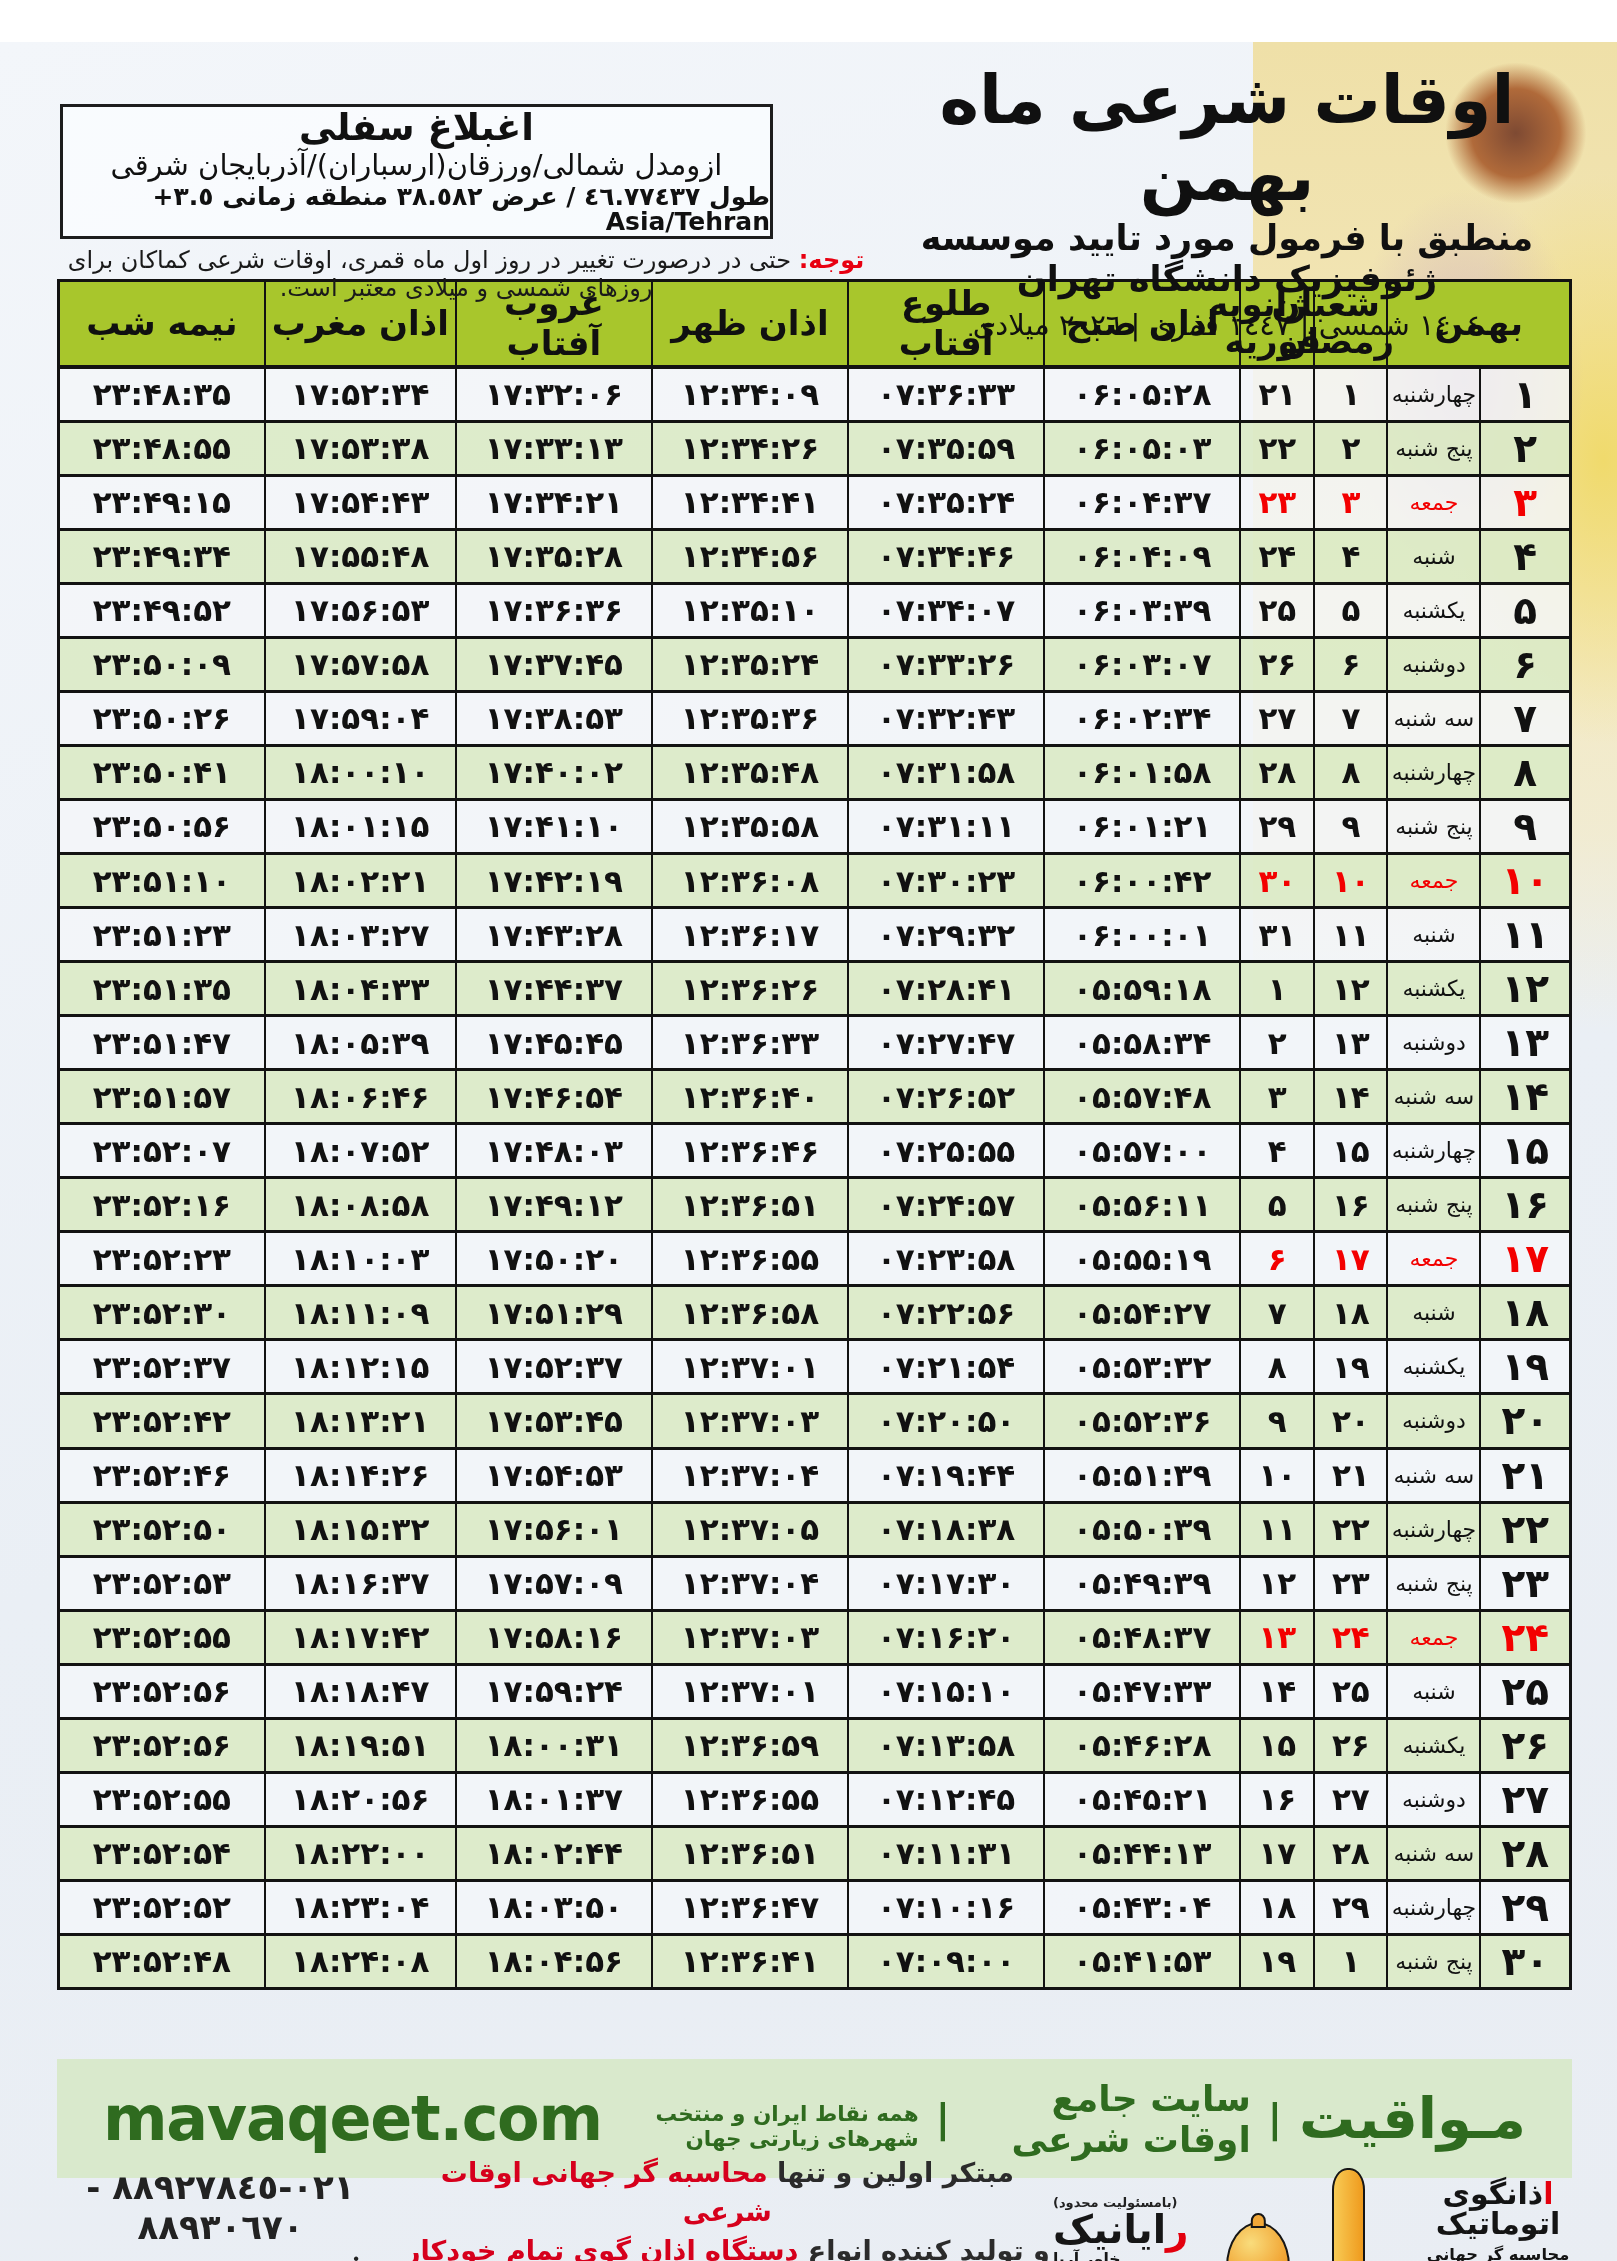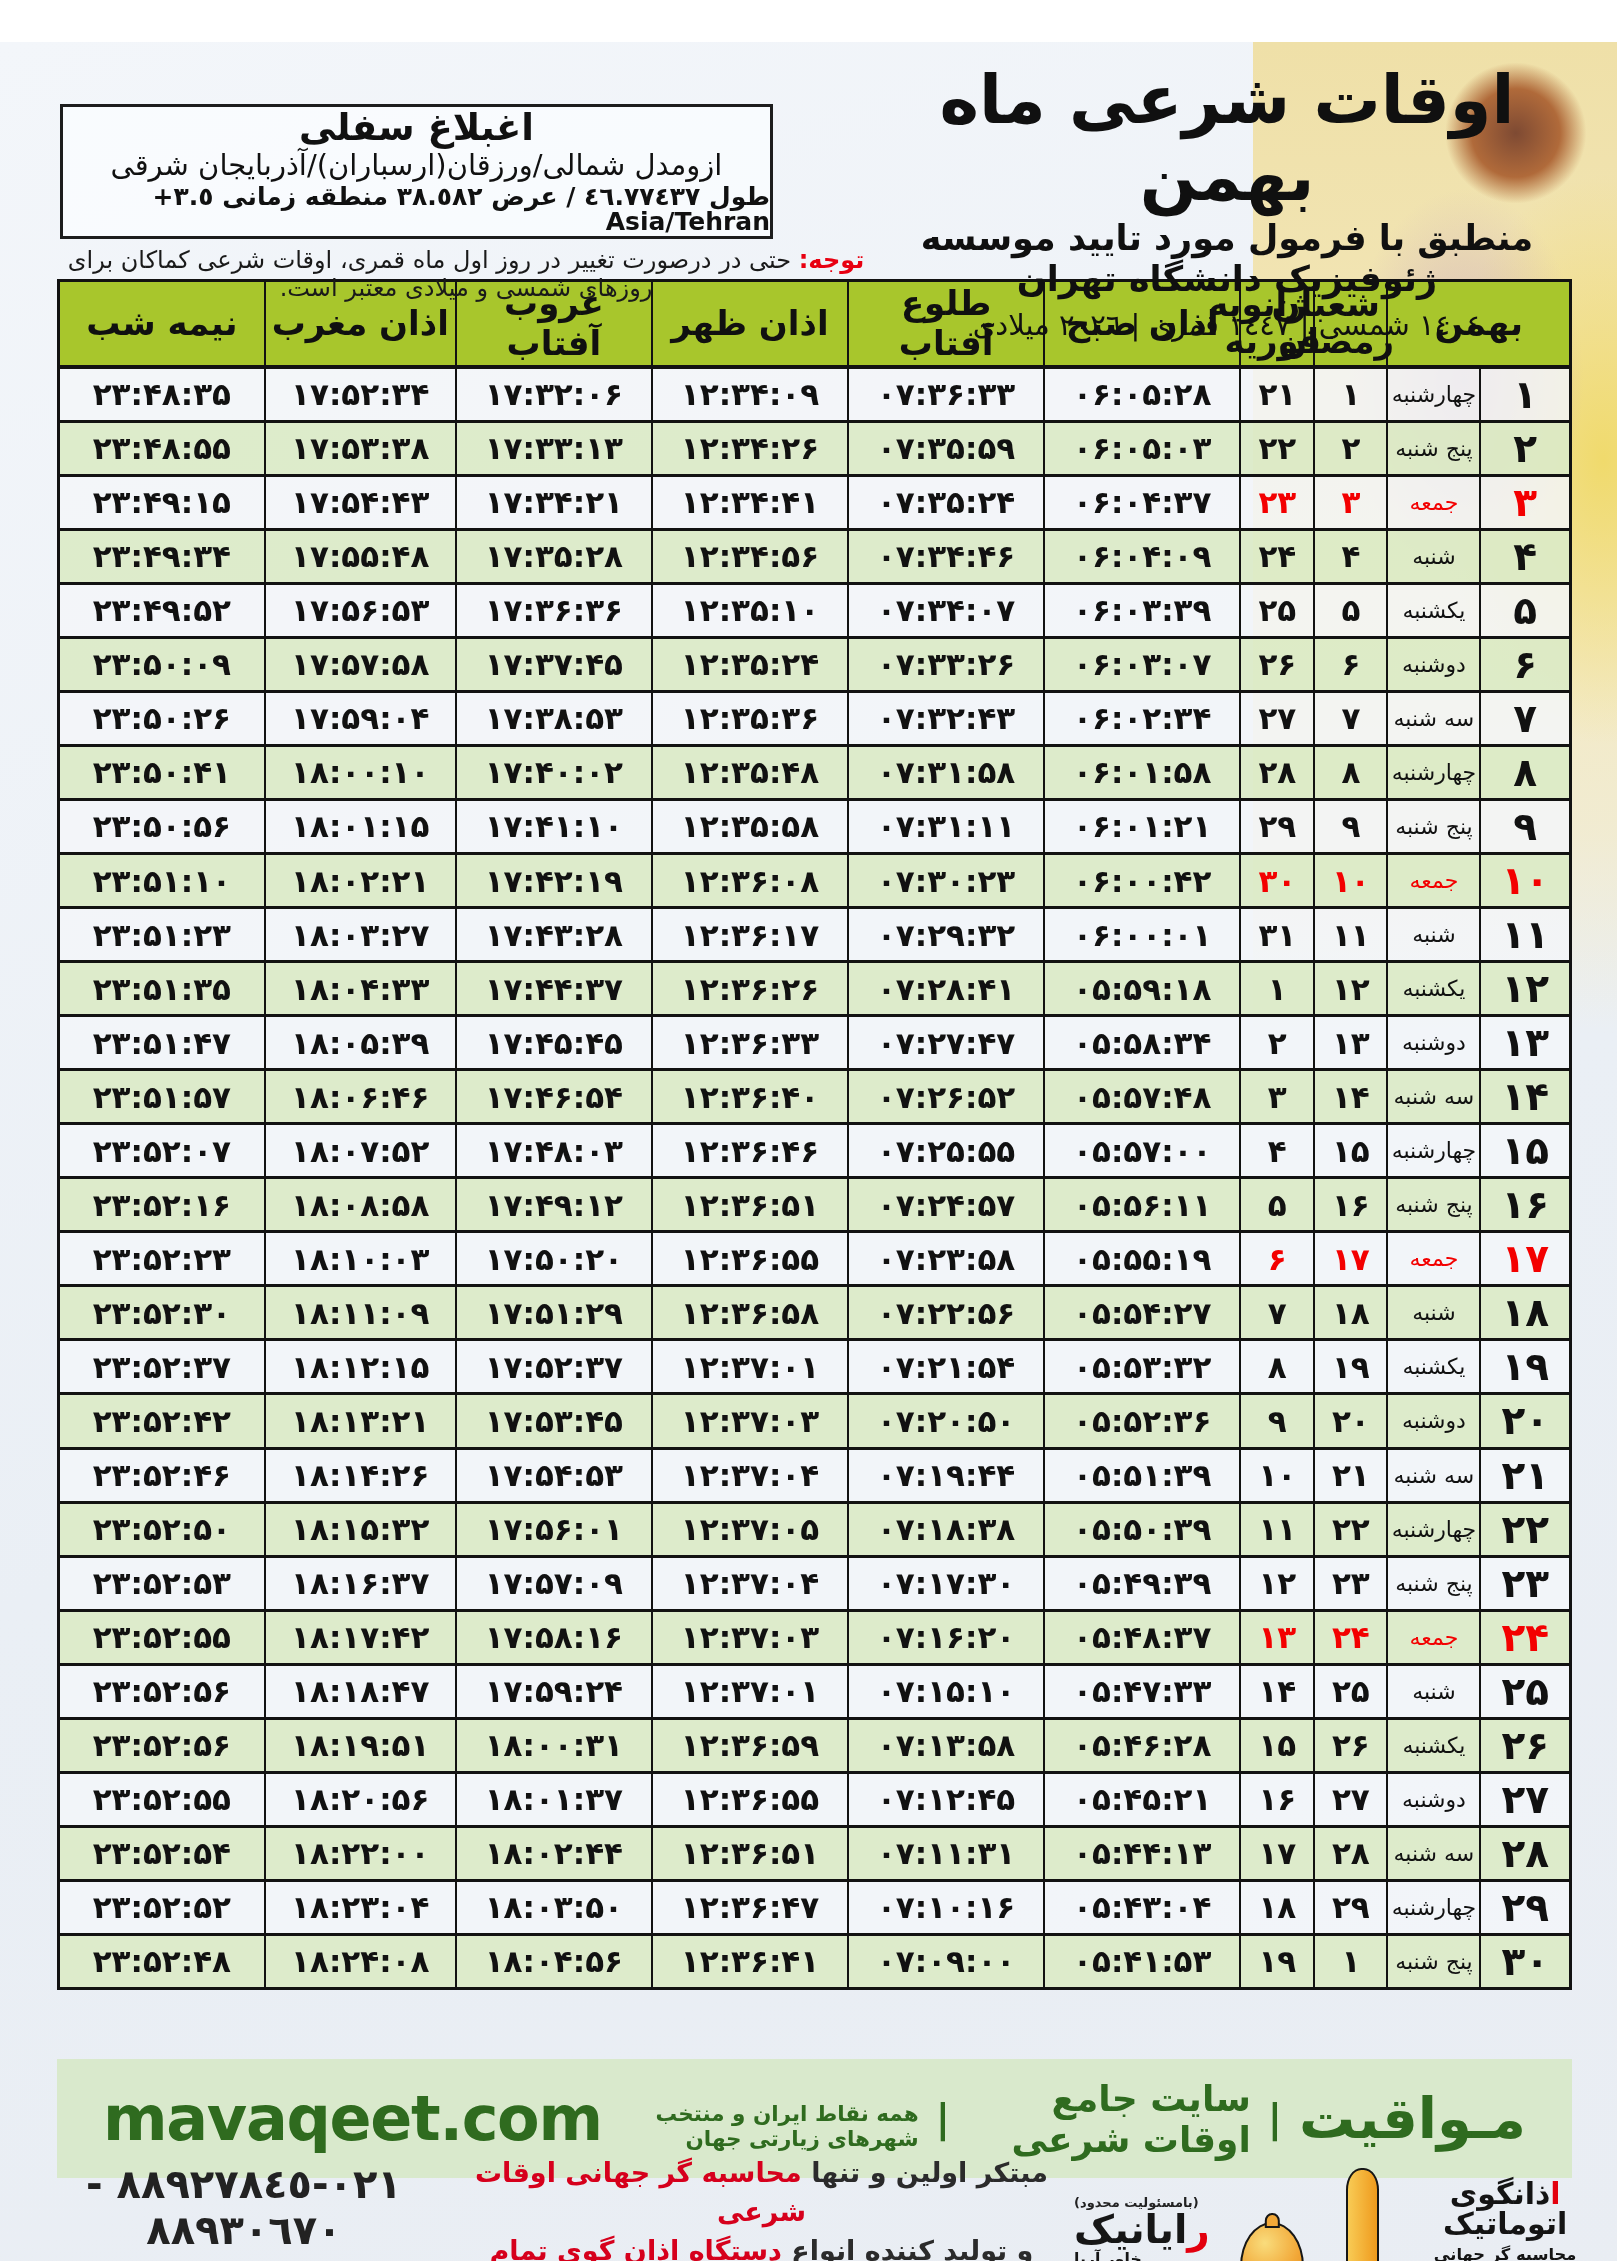--- a/index.html
+++ b/index.html
@@ -75,21 +75,21 @@
   .az-en{font-size:21.5px;font-weight:bold;color:#161616;margin-top:2.6px;letter-spacing:0.7px;}
   .az-en .a{color:#e85d04;}
   .ray-block{text-align:left;direction:rtl;}
   .ray-small{font-size:13px;font-weight:bold;color:#222;}
   .ray-main{font-size:39px;font-weight:bold;color:#161616;line-height:1;}
   .ray-main .red{color:#e3000e;}
   .ray-sub{font-size:15.7px;font-weight:bold;color:#161616;display:inline-block;margin-right:6.5px;vertical-align:middle;}
   .center-text{direction:rtl;text-align:center;font-size:27px;font-weight:bold;line-height:1.45;color:#2b2b2b;}
   .center-text .red{color:#d6001c;}
   .contact-block{text-align:center;}
-  .phones{font-size:40px;font-weight:bold;color:#222;direction:ltr;}
+  .phones{font-size:34px;font-weight:bold;color:#222;direction:ltr;}
   .website{font-size:40px;color:#222;font-family:"DejaVu Serif","Liberation Serif",serif;margin-top:1.3px;}
   .lime-bar{position:absolute;left:0;bottom:0;width:1618px;height:27px;background:#9cbb11;z-index:3;}
 </style>
 </head>
 <body>
 
 <div id="page">
   <div class="decor"></div>
 
   <div class="loc-box" dir="rtl">

